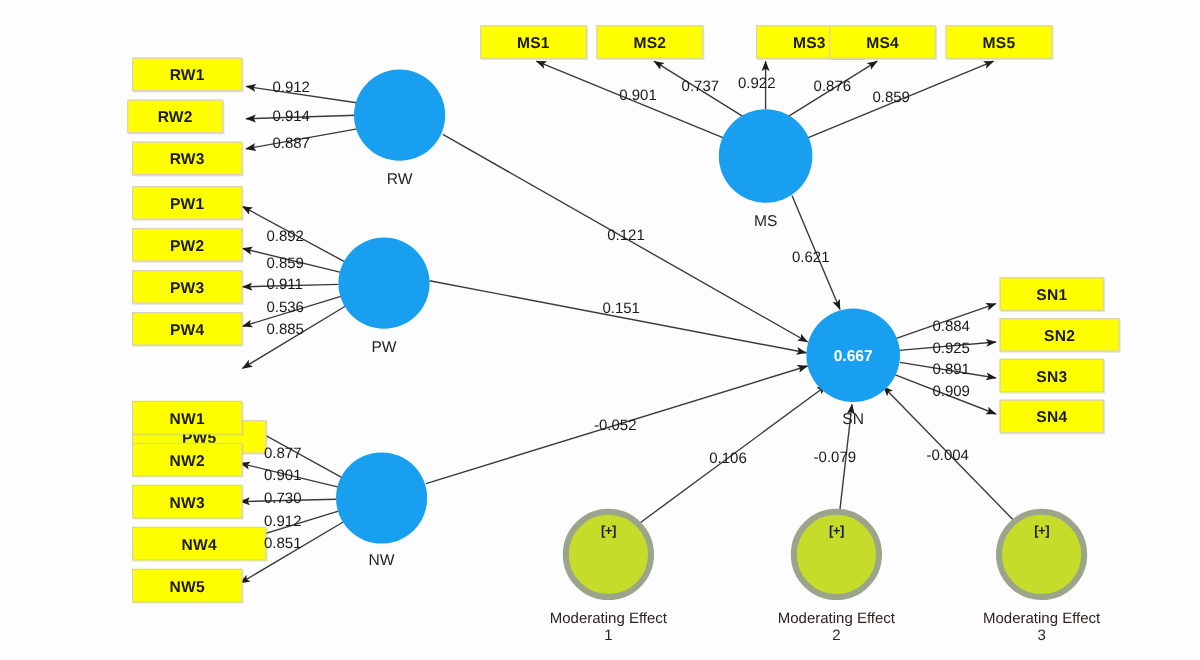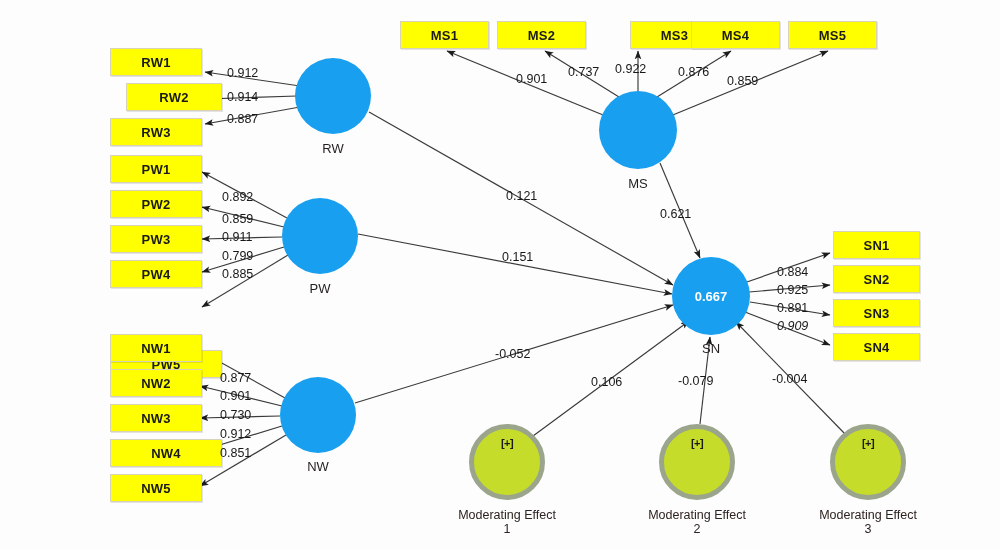--- a/index.html
+++ b/index.html
@@ -135,21 +135,21 @@
       <path d="M358,234 L672,294"></path>
       <path d="M355,403 L673,305"></path>
       <path d="M660,163 L700,258"></path>
       <path d="M533,436 L689,321"></path>
       <path d="M700,424 L710,337"></path>
       <path d="M847,436 L736,322"></path>
     </g>
   </svg>
 
   <div class="ind-box" style="left:110px;top:48px;width:92px;height:28px;">RW1</div>
-  <div class="ind-box" style="left:126px;top:83px;width:96px;height:28px;">RW2</div>
+  <div class="ind-box" style="left:106px;top:83px;width:80px;height:28px;">RW2</div>
   <div class="ind-box" style="left:110px;top:118px;width:92px;height:28px;">RW3</div>
 
   <div class="ind-box" style="left:110px;top:155px;width:92px;height:28px;">PW1</div>
   <div class="ind-box" style="left:110px;top:190px;width:92px;height:28px;">PW2</div>
   <div class="ind-box" style="left:110px;top:225px;width:92px;height:28px;">PW3</div>
   <div class="ind-box" style="left:110px;top:260px;width:92px;height:28px;">PW4</div>
   <div class="ind-box" style="left:110px;top:312px;width:112px;height:28px;margin-top:38px;">PW5</div>
 
   <div class="ind-box" style="left:110px;top:334px;width:92px;height:28px;">NW1</div>
   <div class="ind-box" style="left:110px;top:369px;width:92px;height:28px;">NW2</div>
@@ -157,21 +157,21 @@
   <div class="ind-box" style="left:110px;top:439px;width:112px;height:28px;">NW4</div>
   <div class="ind-box" style="left:110px;top:474px;width:92px;height:28px;text-align:right;">NW5</div>
 
   <div class="ind-box" style="left:400px;top:21px;width:89px;height:28px;">MS1</div>
   <div class="ind-box" style="left:497px;top:21px;width:89px;height:28px;">MS2</div>
   <div class="ind-box" style="left:594px;top:21px;width:89px;height:28px;margin-left:36px;">MS3</div>
   <div class="ind-box" style="left:691px;top:21px;width:89px;height:28px;">MS4</div>
   <div class="ind-box" style="left:788px;top:21px;width:89px;height:28px;">MS5</div>
 
   <div class="ind-box" style="left:833px;top:231px;width:87px;height:28px;">SN1</div>
-  <div class="ind-box" style="left:833px;top:265px;width:87px;height:28px;">SN2</div>
+  <div class="ind-box" style="left:833px;top:265px;width:100px;height:28px;">SN2</div>
   <div class="ind-box" style="left:833px;top:299px;width:87px;height:28px;">SN3</div>
   <div class="ind-box" style="left:833px;top:333px;width:87px;height:28px;">SN4</div>
 
   <div class="lv" style="left:295px;top:58px;width:76px;height:76px;"></div>
   <div class="lv-label" style="left:298px;top:141px;width:70px;">RW</div>
 
   <div class="lv" style="left:282px;top:198px;width:76px;height:76px;"></div>
   <div class="lv-label" style="left:285px;top:281px;width:70px;">PW</div>
 
   <div class="lv" style="left:280px;top:377px;width:76px;height:76px;"></div>
@@ -207,39 +207,39 @@
     <div>3</div>
   </div>
 
   <div class="coef" style="left:227px;top:66px;">0.912</div>
   <div class="coef" style="left:227px;top:90px;">0.914</div>
   <div class="coef" style="left:227px;top:112px;">0.887</div>
 
   <div class="coef" style="left:222px;top:190px;">0.892</div>
   <div class="coef" style="left:222px;top:212px;">0.859</div>
   <div class="coef" style="left:222px;top:230px;">0.911</div>
-  <div class="coef" style="left:222px;top:249px;">0.799</div>
+  <div class="coef" style="left:222px;top:249px;">0.536</div>
   <div class="coef" style="left:222px;top:267px;">0.885</div>
 
   <div class="coef" style="left:220px;top:371px;">0.877</div>
   <div class="coef" style="left:220px;top:389px;">0.901</div>
   <div class="coef" style="left:220px;top:408px;">0.730</div>
   <div class="coef" style="left:220px;top:427px;">0.912</div>
   <div class="coef" style="left:220px;top:446px;">0.851</div>
 
   <div class="coef" style="left:516px;top:72px;">0.901</div>
   <div class="coef" style="left:568px;top:65px;">0.737</div>
   <div class="coef" style="left:615px;top:62px;">0.922</div>
   <div class="coef" style="left:678px;top:65px;">0.876</div>
   <div class="coef" style="left:727px;top:74px;">0.859</div>
 
   <div class="coef" style="left:777px;top:265px;">0.884</div>
   <div class="coef" style="left:777px;top:283px;">0.925</div>
   <div class="coef" style="left:777px;top:301px;">0.891</div>
-  <div class="coef" style="left:777px;top:319px;font-style:italic;">0.909</div>
+  <div class="coef" style="left:777px;top:319px;">0.909</div>
 
   <div class="coef" style="left:506px;top:189px;">0.121</div>
   <div class="coef" style="left:502px;top:250px;">0.151</div>
   <div class="coef" style="left:495px;top:347px;">-0.052</div>
   <div class="coef" style="left:660px;top:207px;">0.621</div>
   <div class="coef" style="left:591px;top:375px;">0.106</div>
   <div class="coef" style="left:678px;top:374px;">-0.079</div>
   <div class="coef" style="left:772px;top:372px;">-0.004</div>
 
 </div>

